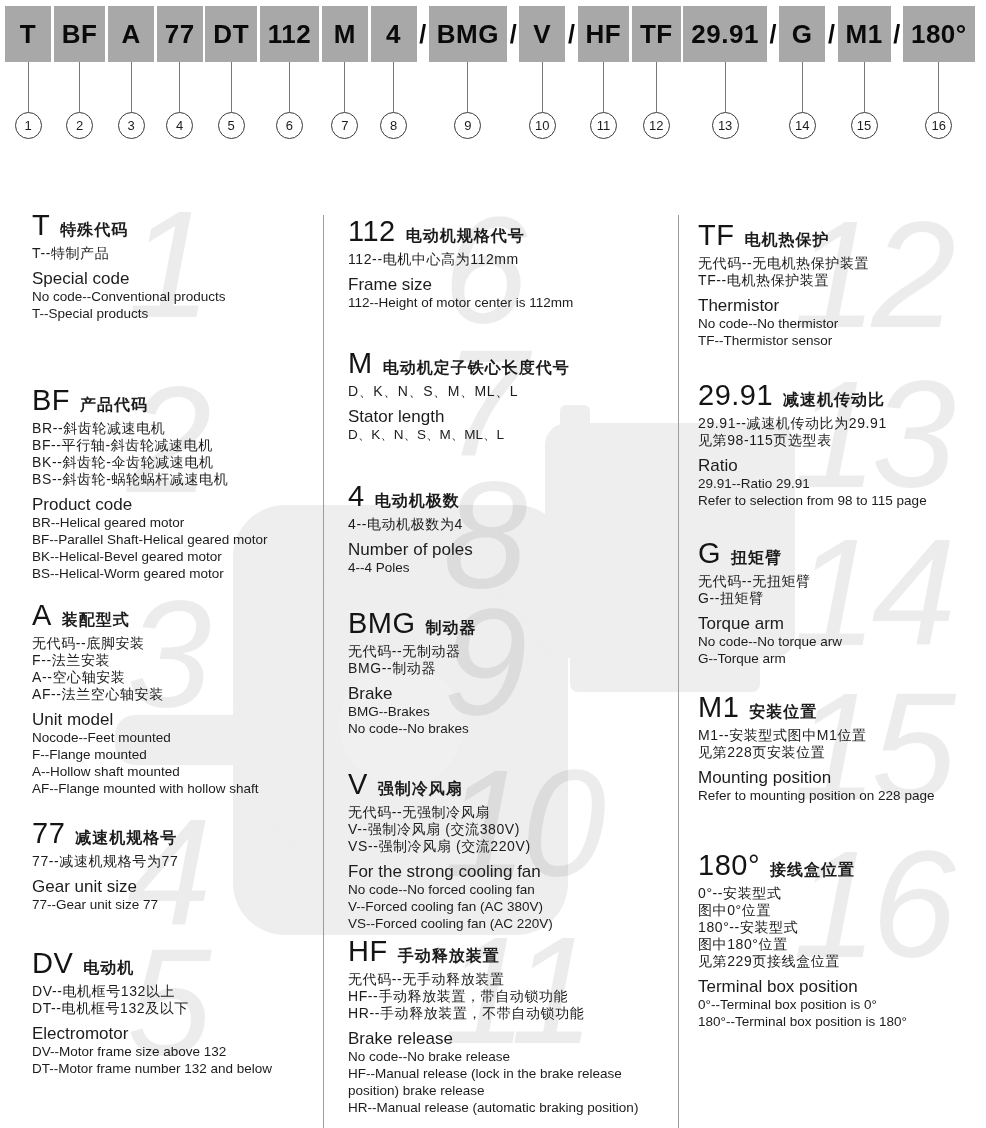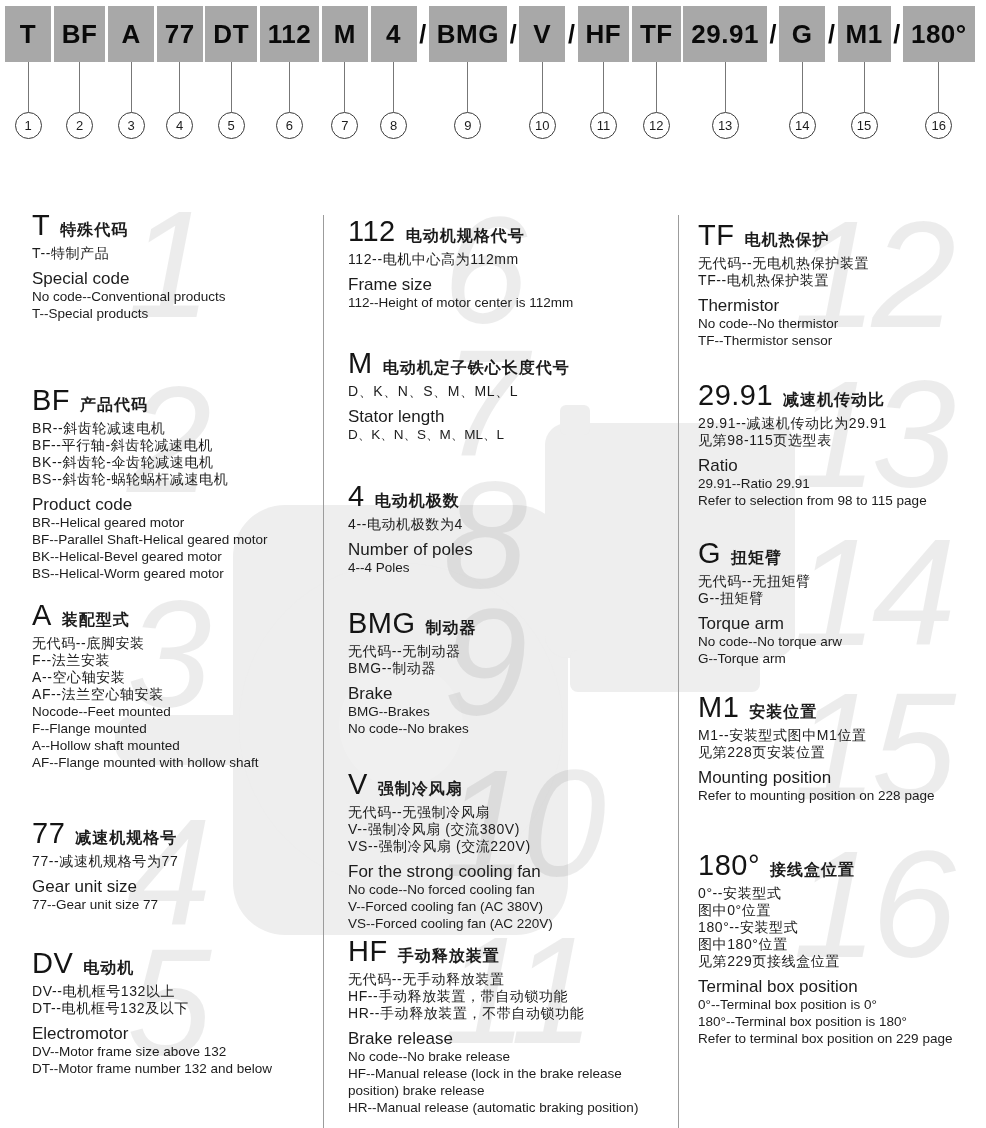--- a/index.html
+++ b/index.html
@@ -208,20 +208,21 @@
     <div class="section sec-3">
       <div class="wm">3</div>
       <div class="sec-head">
         <span class="sec-code">A</span>
         <span class="sec-cn-title">装配型式</span>
       </div>
       <div class="cn-line">无代码--底脚安装</div>
       <div class="cn-line">F--法兰安装</div>
       <div class="cn-line">A--空心轴安装</div>
       <div class="cn-line">AF--法兰空心轴安装</div>
+      <div class="en-title">Unit model</div>
       <div class="en-line">Nocode--Feet mounted</div>
       <div class="en-line">F--Flange mounted</div>
       <div class="en-line">A--Hollow shaft mounted</div>
       <div class="en-line">AF--Flange mounted with hollow shaft</div>
     </div>
     <div class="section sec-4">
       <div class="wm">4</div>
       <div class="sec-head">
         <span class="sec-code">77</span>
         <span class="sec-cn-title">减速机规格号</span>
@@ -366,15 +367,14 @@
         <span class="sec-cn-title">接线盒位置</span>
       </div>
       <div class="cn-line">0°--安装型式</div>
       <div class="cn-line">图中0°位置</div>
       <div class="cn-line">180°--安装型式</div>
       <div class="cn-line">图中180°位置</div>
       <div class="cn-line">见第229页接线盒位置</div>
       <div class="en-title">Terminal box position</div>
       <div class="en-line">0°--Terminal box position is 0°</div>
       <div class="en-line">180°--Terminal box position is 180°</div>
-      <div class="en-line">Refer to terminal box position on 229 page</div>
     </div>
   </div>
 
 </body></html>

